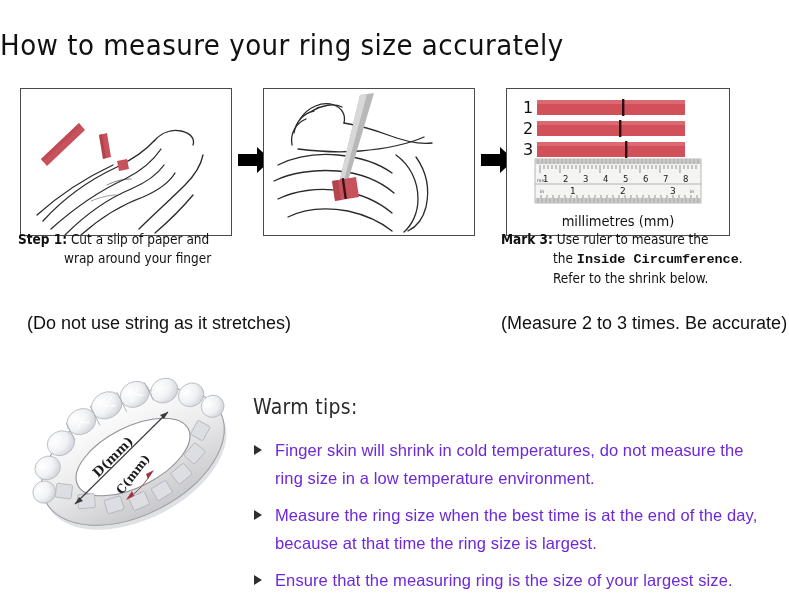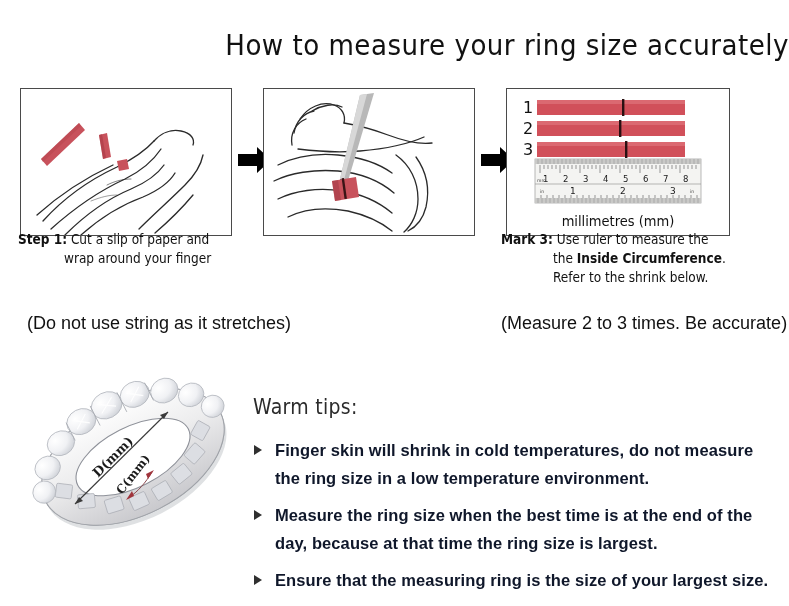--- a/index.html
+++ b/index.html
@@ -14,21 +14,21 @@
     font-family: "DejaVu Sans", sans-serif;
     overflow: hidden;
   }
 
   
   .title {
     position: absolute;
     left: 0;
     top: 28px;
     width: 789px;
-    text-align: right;
+    text-align: left;
     font-family: "DejaVu Sans Condensed", "DejaVu Sans", sans-serif;
     font-size: 29px;
     letter-spacing: 0.5px;
     color: #111111;
     font-weight: 400;
     white-space: nowrap;
   }
 
   
   .steps-row {
@@ -77,21 +77,21 @@
     line-height: 19px;
     color: #111111;
   }
   .caption-1 { left: 18px; width: 235px; }
   .caption-2 { left: 258px; width: 235px; }
   .caption-3 { left: 501px; width: 270px; }
 
   .cap-lead { font-weight: bold; }
   .cap-indent { padding-left: 46px; display: block; }
   .cap-indent-3 { padding-left: 52px; display: block; }
-  .cap-strong { font-weight: bold; }
+  .cap-strong { font-weight: bold; font-family: Liberation Mono, monospace; }
 
   .note {
     position: absolute;
     font-family: Liberation Sans, sans-serif;
     font-size: 18px;
     color: #111111;
     white-space: nowrap;
     margin-top: 8px;
   }
   .note-1 { left: 27px; top: 75px; }
@@ -121,23 +121,22 @@
     margin-bottom: 17px;
     letter-spacing: 0.3px;
   }
   .tip {
     position: relative;
     padding-left: 22px;
     margin-bottom: 9px;
     font-family: "Liberation Sans", sans-serif;
     font-size: 16.5px;
     line-height: 28px;
-    color: #0f172a;
+    color: #6d28d9;
     letter-spacing: 0.1px;
-    font-weight: bold;
   }
   .tip-marker {
     position: absolute;
     left: 1px;
     top: 9px;
     width: 0;
     height: 0;
     border-left: 8px solid #2f2f2f;
     border-top: 5px solid transparent;
     border-bottom: 5px solid transparent;

